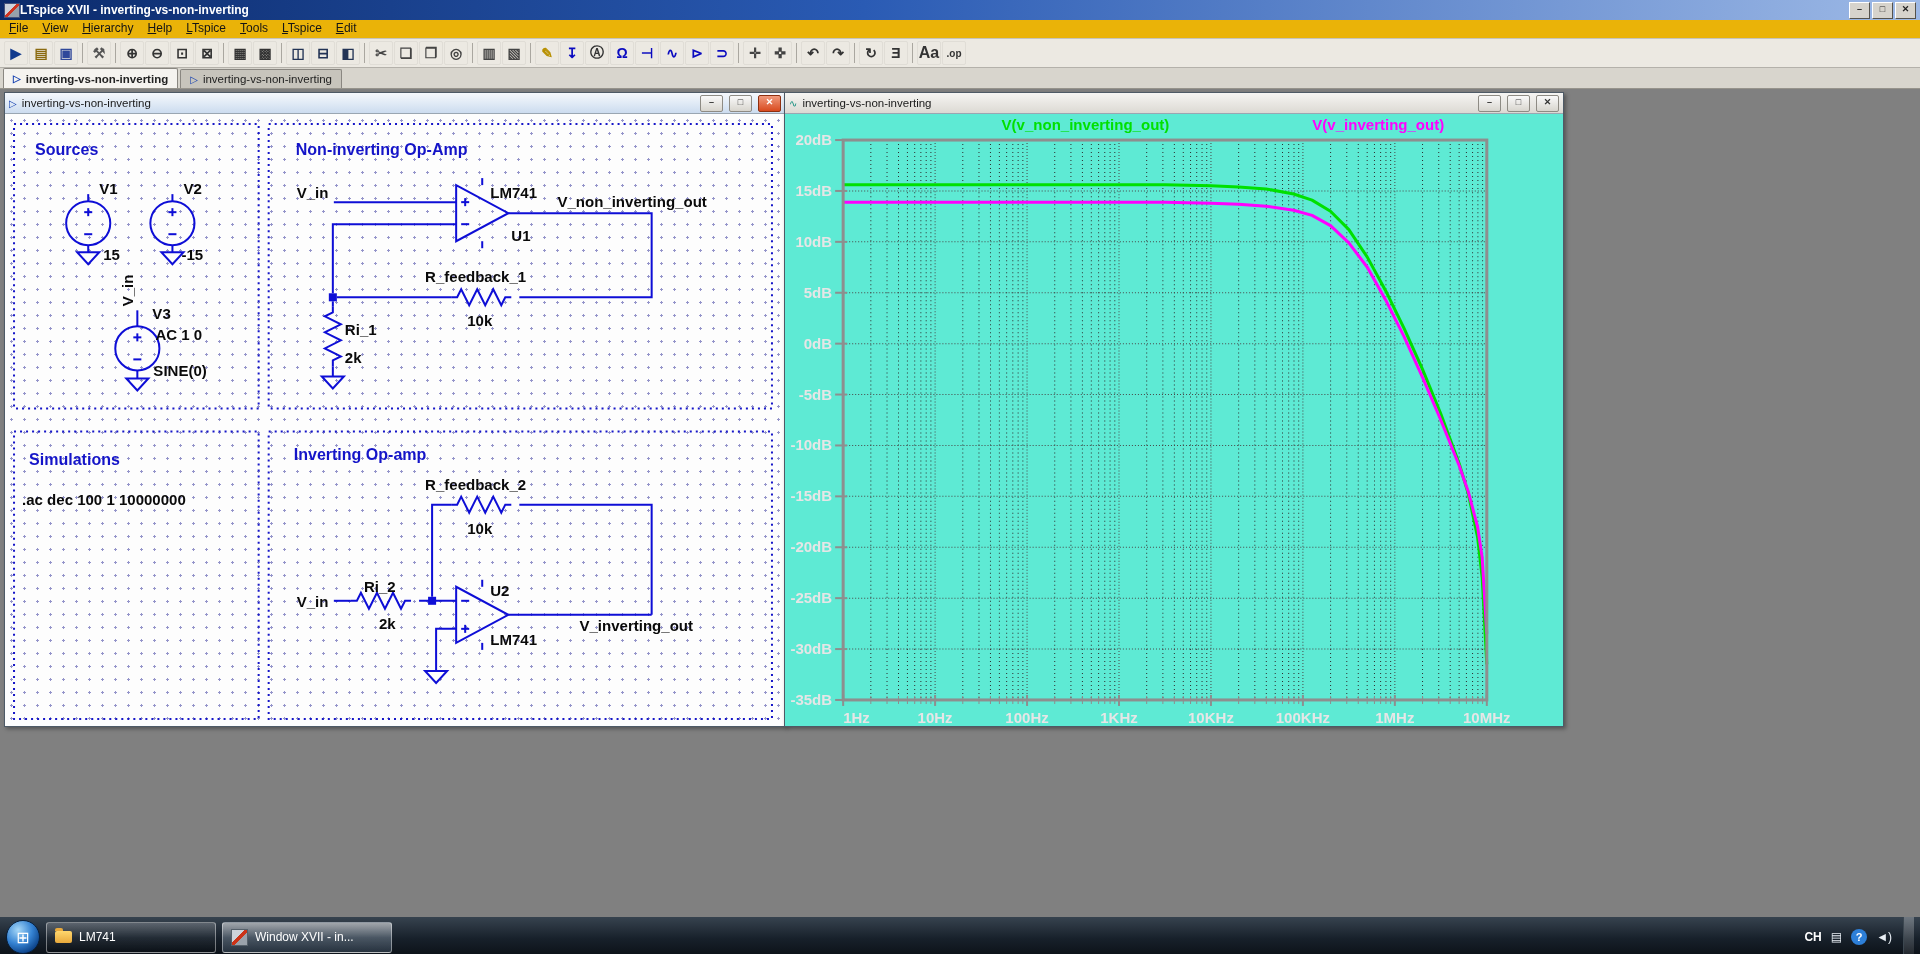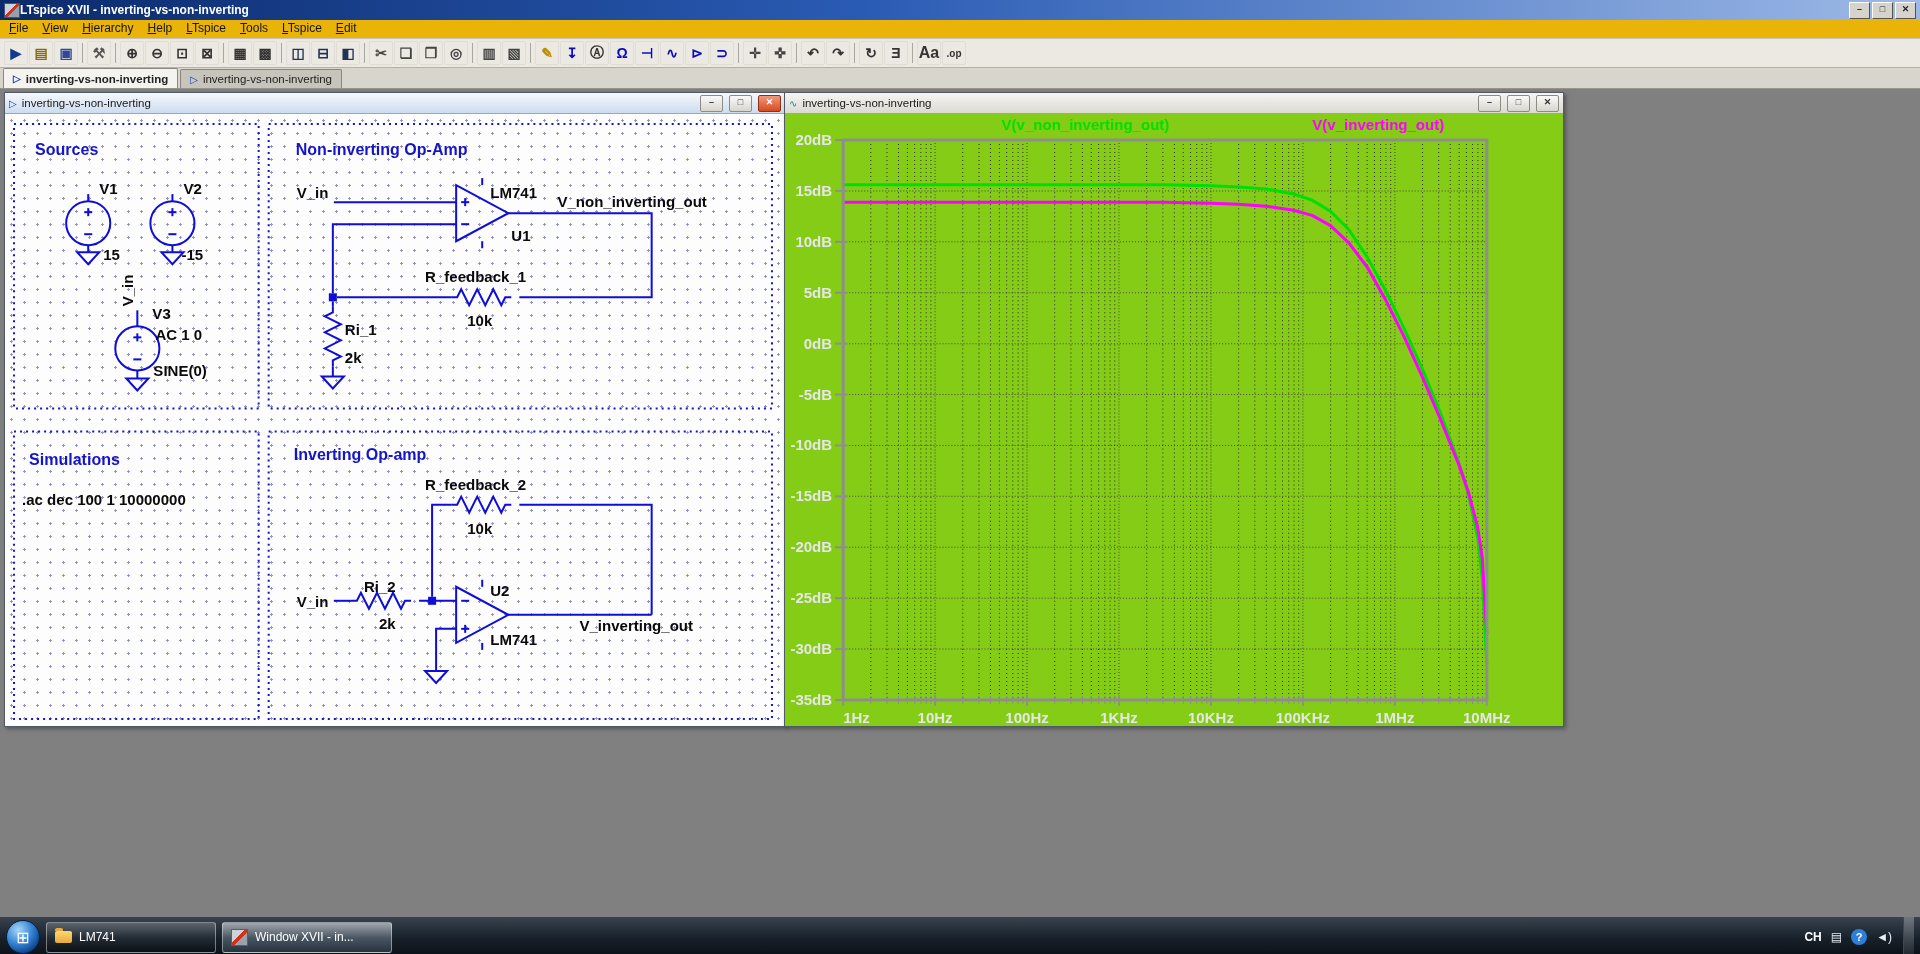--- a/index.html
+++ b/index.html
@@ -39,21 +39,21 @@
              color:#1a1a1a;border-bottom:1px solid #9aa6b2}
   .schem .win-title{background:linear-gradient(#f6f9fd,#ccdcef)}
   .plot  .win-title{background:linear-gradient(#f6f5f3,#dcd9d3)}
   .win-title .spacer{flex:1}
   .wt-btn{width:21px;height:15px;background:linear-gradient(#fafafa,#d8d5ce);border:1px solid #8e8b84;
           border-radius:2px;font-size:9px;line-height:13px;text-align:center;color:#333;margin-left:1px;font-weight:bold}
   .wt-close.red{background:linear-gradient(#f09a7d,#d84a1f);color:#fff;border-color:#8e2f10}
   .win-content{position:absolute;top:21px;left:0;right:0;bottom:0}
   .schem-content{background-color:#fdfdfd;
      background-image:radial-gradient(#9494ca 1px,transparent 1.3px);background-size:13px 13px}
-  .plot-content{background:#84cc16}
+  .plot-content{background:#5eead4}
   .win-content svg{position:absolute;inset:0;width:100%;height:100%}
 
   
   .st{font:bold 15px "Liberation Sans",sans-serif;fill:#0a0a0a}
   .sb{font:bold 16px "Liberation Sans",sans-serif;fill:#1414c8}
   .plot-svg text{font:bold 15px "Liberation Sans",sans-serif}
 
   
   #taskbar{height:40px;background:linear-gradient(#37434f,#17202a 55%,#0b1016);
            display:flex;align-items:center;padding:0 6px;gap:6px}

